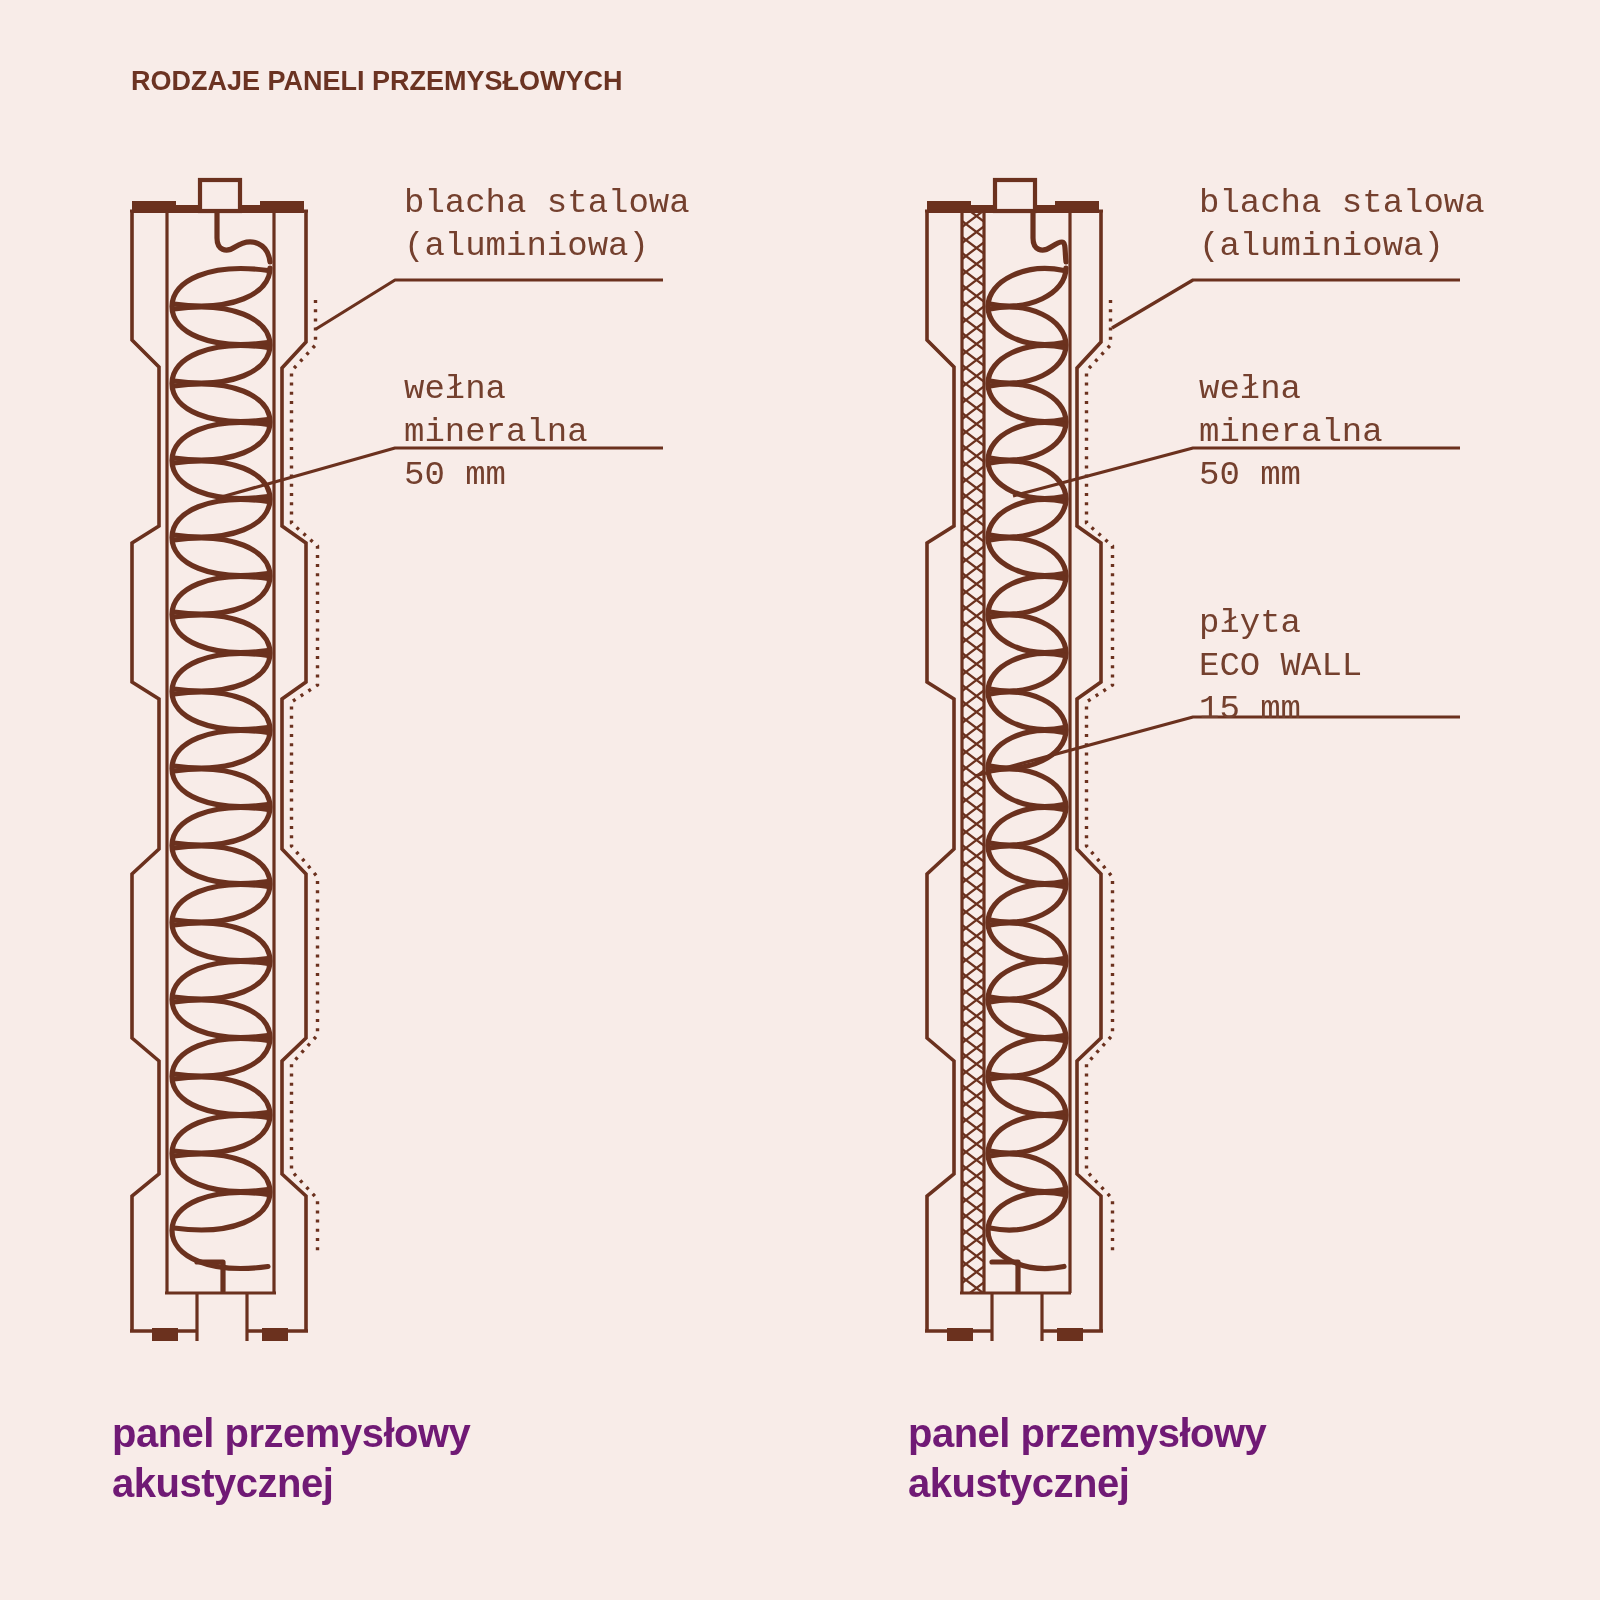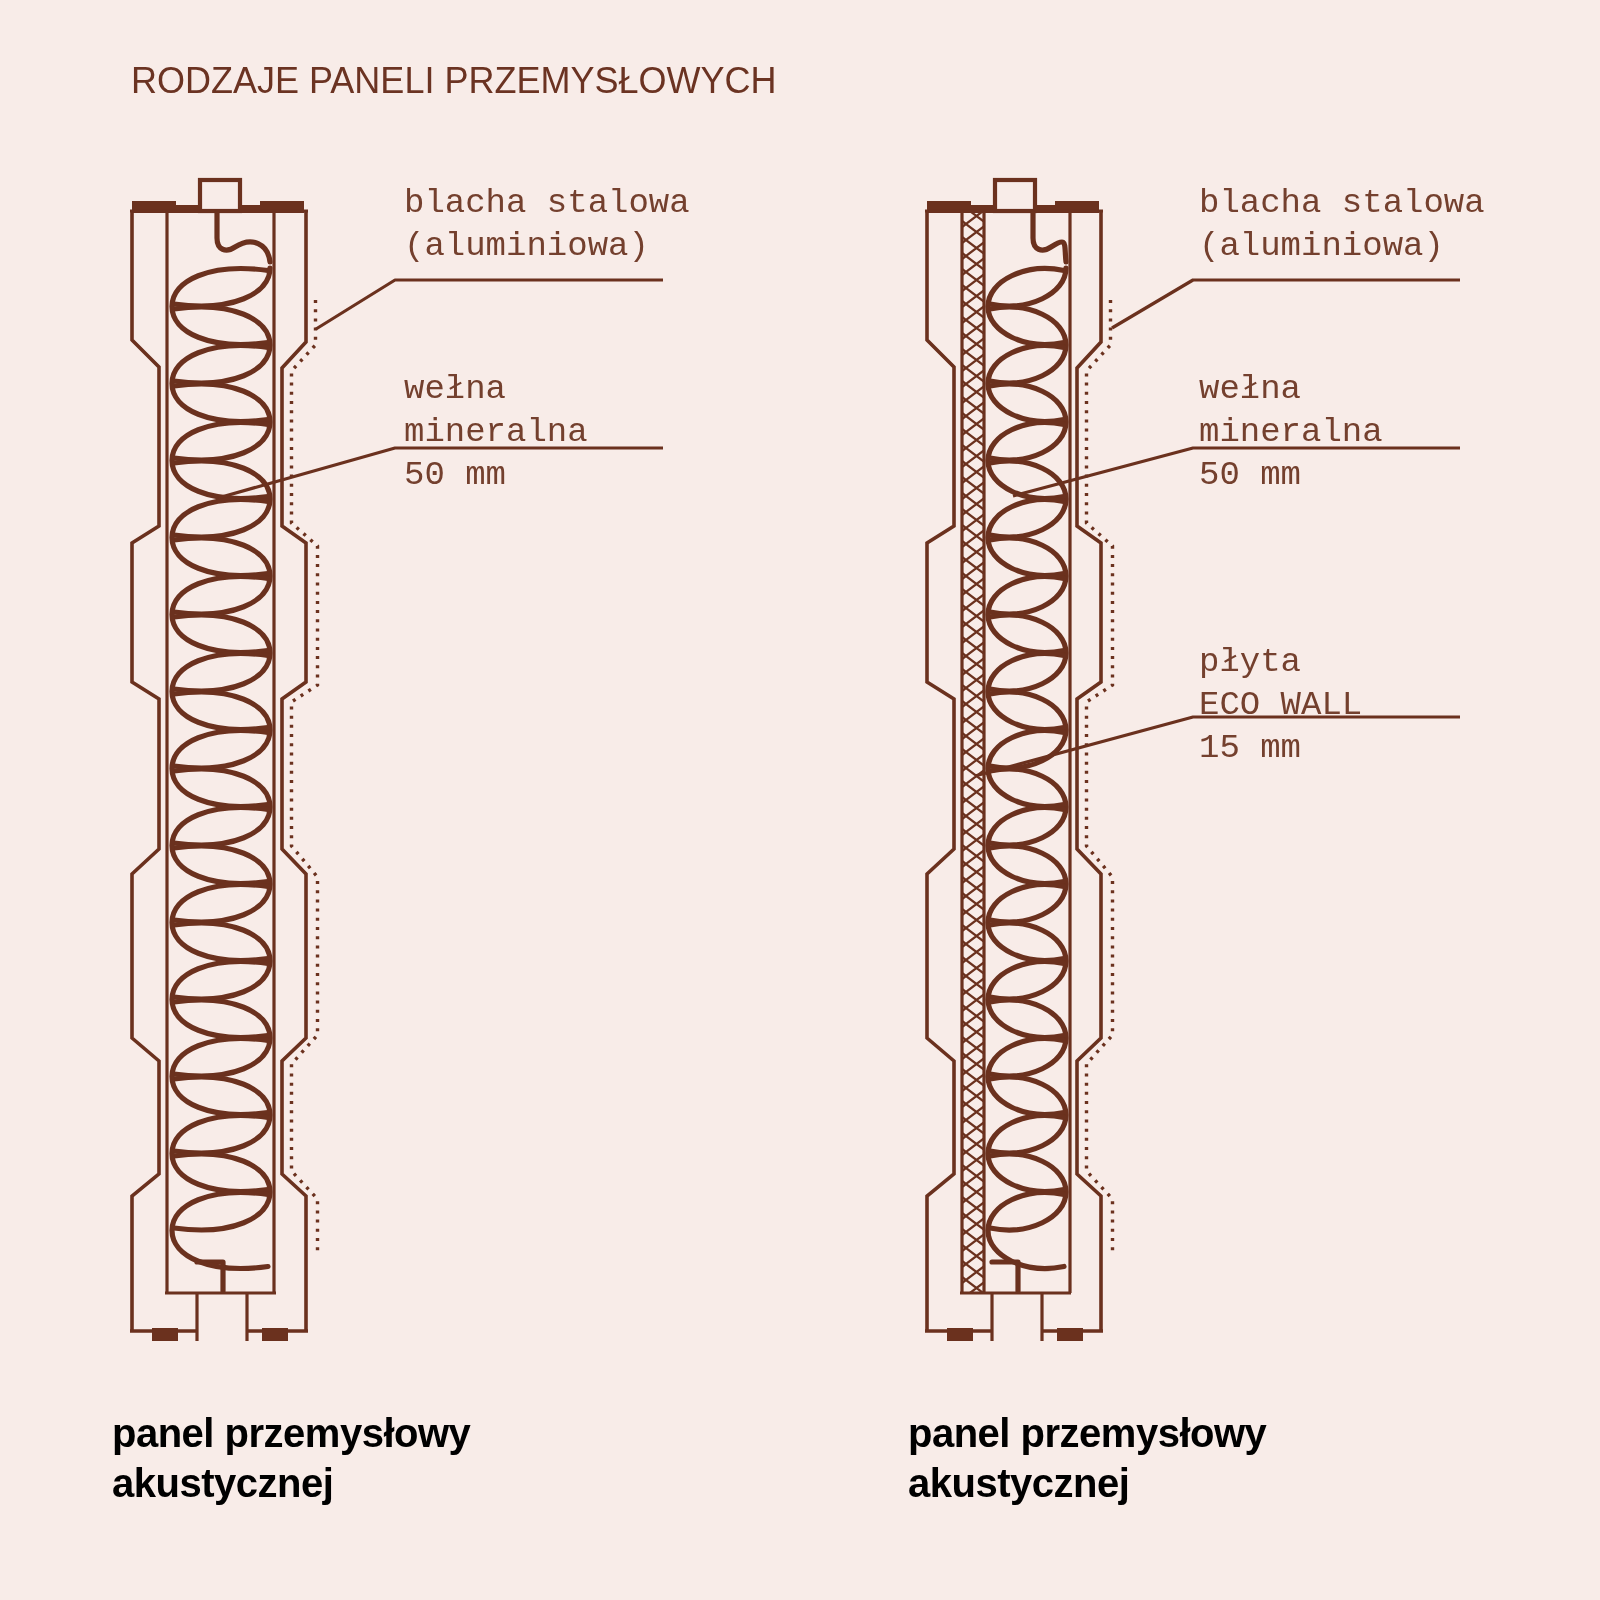--- a/index.html
+++ b/index.html
@@ -16,33 +16,33 @@
   .s-outer{stroke-width:3.6;}
   .s-inner{stroke-width:3.2;}
   .s-tab{stroke-width:4.2;}
   .s-wool{stroke-width:5.2;stroke-linecap:round;stroke-linejoin:round;}
   .s-dot{stroke-width:3.4;stroke-dasharray:3 6.2;}
   .s-lead{stroke-width:3.2;stroke-linejoin:round;}
   .fill{fill:#6b311e;stroke:none;}
 
   .title{
     position:absolute;left:131px;top:57px;
-    font-size:36px;line-height:48px;font-weight:normal;
+    font-size:27px;line-height:48px;font-weight:bold;
     color:#6b3322;letter-spacing:0px;white-space:nowrap;
   }
   .lbl{
     position:absolute;
     font-size:34px;line-height:43px;font-weight:normal;
     color:#74402e;white-space:nowrap;
   }
   .lbl span{display:block;font-family:Liberation Mono, monospace;}
   .caption{
     position:absolute;
     font-size:40px;line-height:50px;font-weight:bold;
-    color:#000000;letter-spacing:-0.5px;white-space:nowrap;
+    color:#701a75;letter-spacing:-0.5px;white-space:nowrap;
   }
   .caption span{display:block;}
 </style>
 </head>
 <body>
 
 <div class="stage">
 
   <svg class="linework" width="1600" height="1600" viewBox="0 0 1600 1600">
     <defs>
@@ -189,21 +189,21 @@
 
   <div class="lbl" style="left:1199px;top:182px;">
     <span>blacha stalowa</span>
     <span>(aluminiowa)</span>
   </div>
   <div class="lbl" style="left:1199px;top:368px;">
     <span>wełna</span>
     <span>mineralna</span>
     <span>50 mm</span>
   </div>
-  <div class="lbl" style="left:1199px;top:641px;">
+  <div class="lbl" style="left:1199px;top:602px;">
     <span>płyta</span>
     <span>ECO WALL</span>
     <span>15 mm</span>
   </div>
 
   <div class="caption" style="left:112px;top:1408px;">
     <span>panel przemysłowy</span>
     <span>akustycznej</span>
   </div>
   <div class="caption" style="left:908px;top:1408px;">

